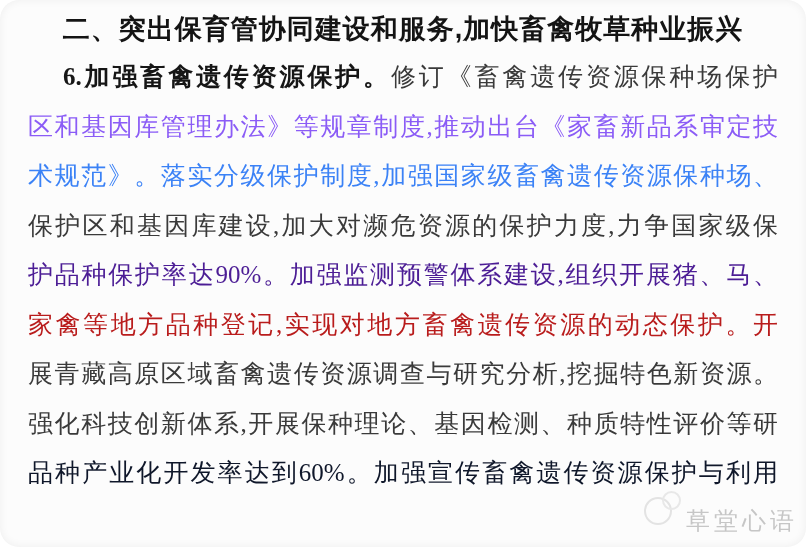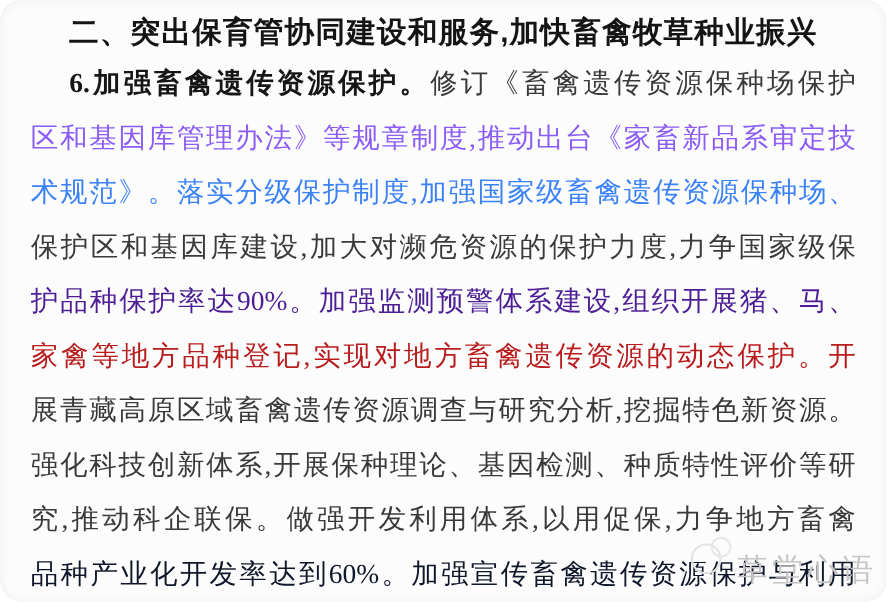--- a/index.html
+++ b/index.html
@@ -66,21 +66,21 @@
     border: 2px solid #e3e3e3; border-radius: 50%;
   }
   .wm-c2 {
     position: absolute; left: 20px; top: 2px;
     width: 15px; height: 15px;
     border: 2px solid #e8e8e8; border-radius: 50%;
   }
 
   .wm-text {
     font-family: "Liberation Serif", serif;
-    font-size: 28px;
+    font-size: 24px;
     letter-spacing: 4px;
     white-space: nowrap;
     margin-top: 28px;
   }
 </style>
 </head>
 <body>
 
 <div class="page" style="background: rgb(252, 252, 252);">
 
@@ -88,21 +88,20 @@
 
   <div class="para">
       <div class="pline indent" style="color: rgb(58, 58, 58);"><b>6.加强畜禽遗传资源保护。</b>修订《畜禽遗传资源保种场保护</div>
       <div class="pline" style="color: #8b5cf6;">区和基因库管理办法》等规章制度,推动出台《家畜新品系审定技</div>
       <div class="pline" style="color: #3b82f6;">术规范》。落实分级保护制度,加强国家级畜禽遗传资源保种场、</div>
       <div class="pline" style="color: rgb(58, 58, 58);">保护区和基因库建设,加大对濒危资源的保护力度,力争国家级保</div>
       <div class="pline" style="color: #4c1d95;">护品种保护率达90%。加强监测预警体系建设,组织开展猪、马、</div>
       <div class="pline" style="color: #b91c1c;">家禽等地方品种登记,实现对地方畜禽遗传资源的动态保护。开</div>
       <div class="pline" style="color: rgb(58, 58, 58);">展青藏高原区域畜禽遗传资源调查与研究分析,挖掘特色新资源。</div>
       <div class="pline" style="color: rgb(58, 58, 58);">强化科技创新体系,开展保种理论、基因检测、种质特性评价等研</div>
-      <div class="pline" style="color: rgb(58, 58, 58);">究,推动科企联保。做强开发利用体系,以用促保,力争地方畜禽</div>
       <div class="pline" style="color: #0f172a;">品种产业化开发率达到60%。加强宣传畜禽遗传资源保护与利用</div>
     </div>
 
   <div class="watermark">
     <span class="wm-logo">
       <span class="wm-c1"></span>
       <span class="wm-c2"></span>
     </span>
     <span class="wm-text" style="color: rgb(198, 198, 198);">草堂心语</span>
   </div>

